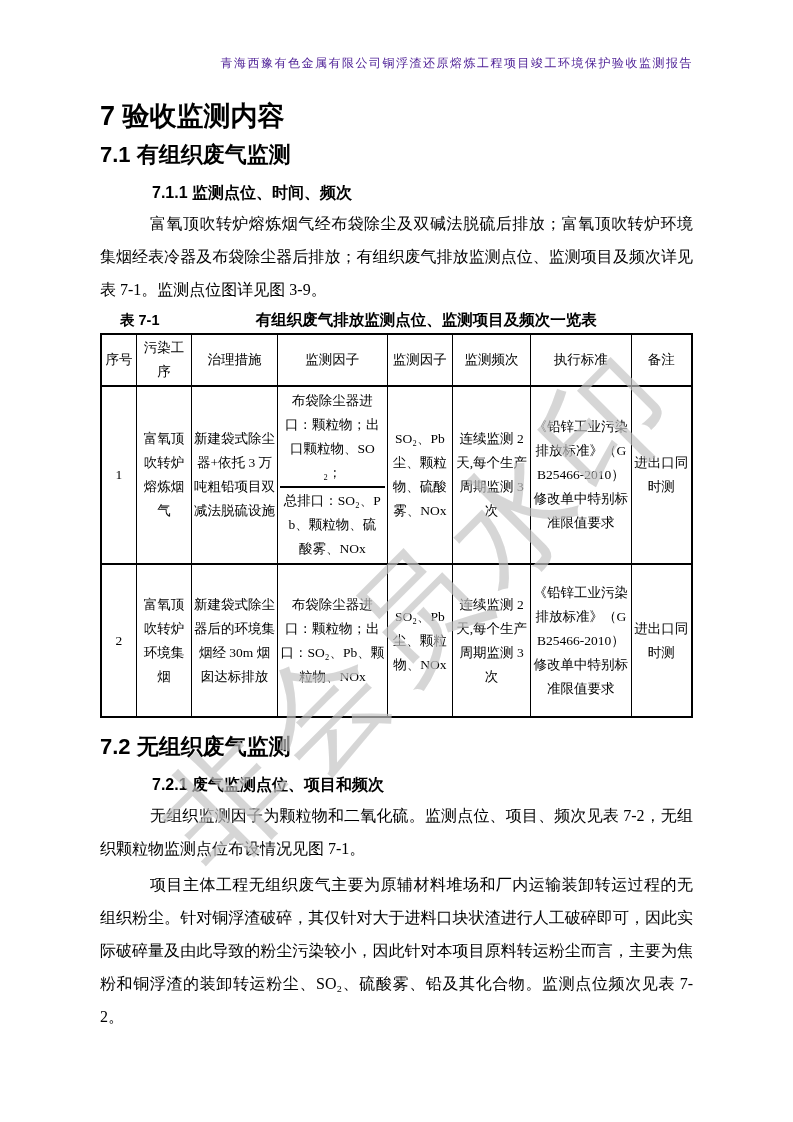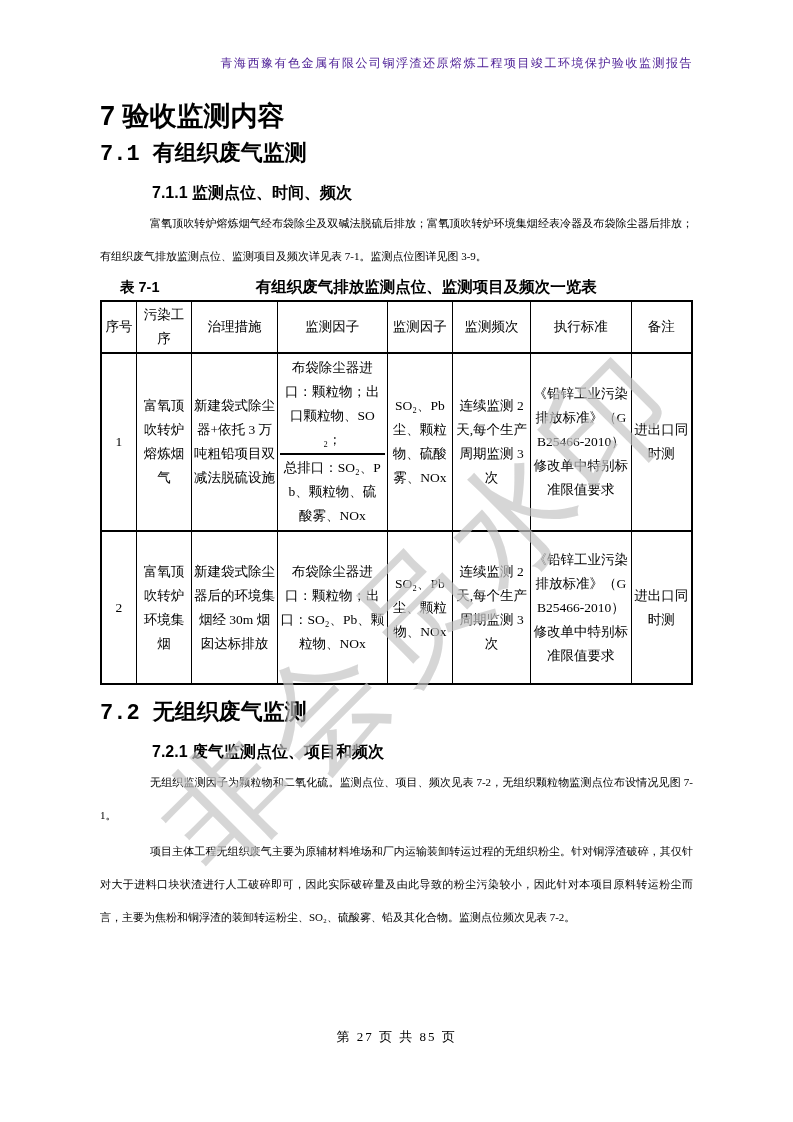--- a/index.html
+++ b/index.html
@@ -25,35 +25,35 @@
   }
 
   h1.doc-h1 {
     font-family: "Liberation Sans", "DejaVu Sans", sans-serif;
     font-size: 27px;
     font-weight: bold;
     margin: 27px 0 0 0;
     line-height: 34px;
   }
   h2.doc-h2 {
-    font-family: Liberation Mono, monospace;
+    font-family: Liberation Sans, sans-serif;
     font-size: 22px;
     font-weight: bold;
     margin: 7px 0 0 0;
     line-height: 30px;
   }
   h3.doc-h3 {
     font-family: "Liberation Sans", "DejaVu Sans", sans-serif;
     font-size: 16px;
     font-weight: bold;
     margin: 11px 0 0 52px;
     line-height: 23px;
   }
   p.doc-p {
-    font-size: 11px;
+    font-size: 16px;
     line-height: 33px;
     text-align: justify;
     text-indent: 50px;
     margin: 3px 0 0 0;
   }
 
   .table-caption {
     display: flex;
     align-items: baseline;
     margin: 4px 0 2px 0;
@@ -202,15 +202,14 @@
     <h2 class="doc-h2" style="margin-top:14px;">7.2 无组织废气监测</h2>
 
     <h3 class="doc-h3">7.2.1 废气监测点位、项目和频次</h3>
 
     <p class="doc-p">无组织监测因子为颗粒物和二氧化硫。监测点位、项目、频次见表 7-2，无组织颗粒物监测点位布设情况见图 7-1。</p>
 
     <p class="doc-p">项目主体工程无组织废气主要为原辅材料堆场和厂内运输装卸转运过程的无组织粉尘。针对铜浮渣破碎，其仅针对大于进料口块状渣进行人工破碎即可，因此实际破碎量及由此导致的粉尘污染较小，因此针对本项目原料转运粉尘而言，主要为焦粉和铜浮渣的装卸转运粉尘、SO₂、硫酸雾、铅及其化合物。监测点位频次见表 7-2。</p>
 
   </div>
 
-  <div class="doc-footer">第 27 页 共 85 页</div>
 
 </div>
 
 </body></html>

